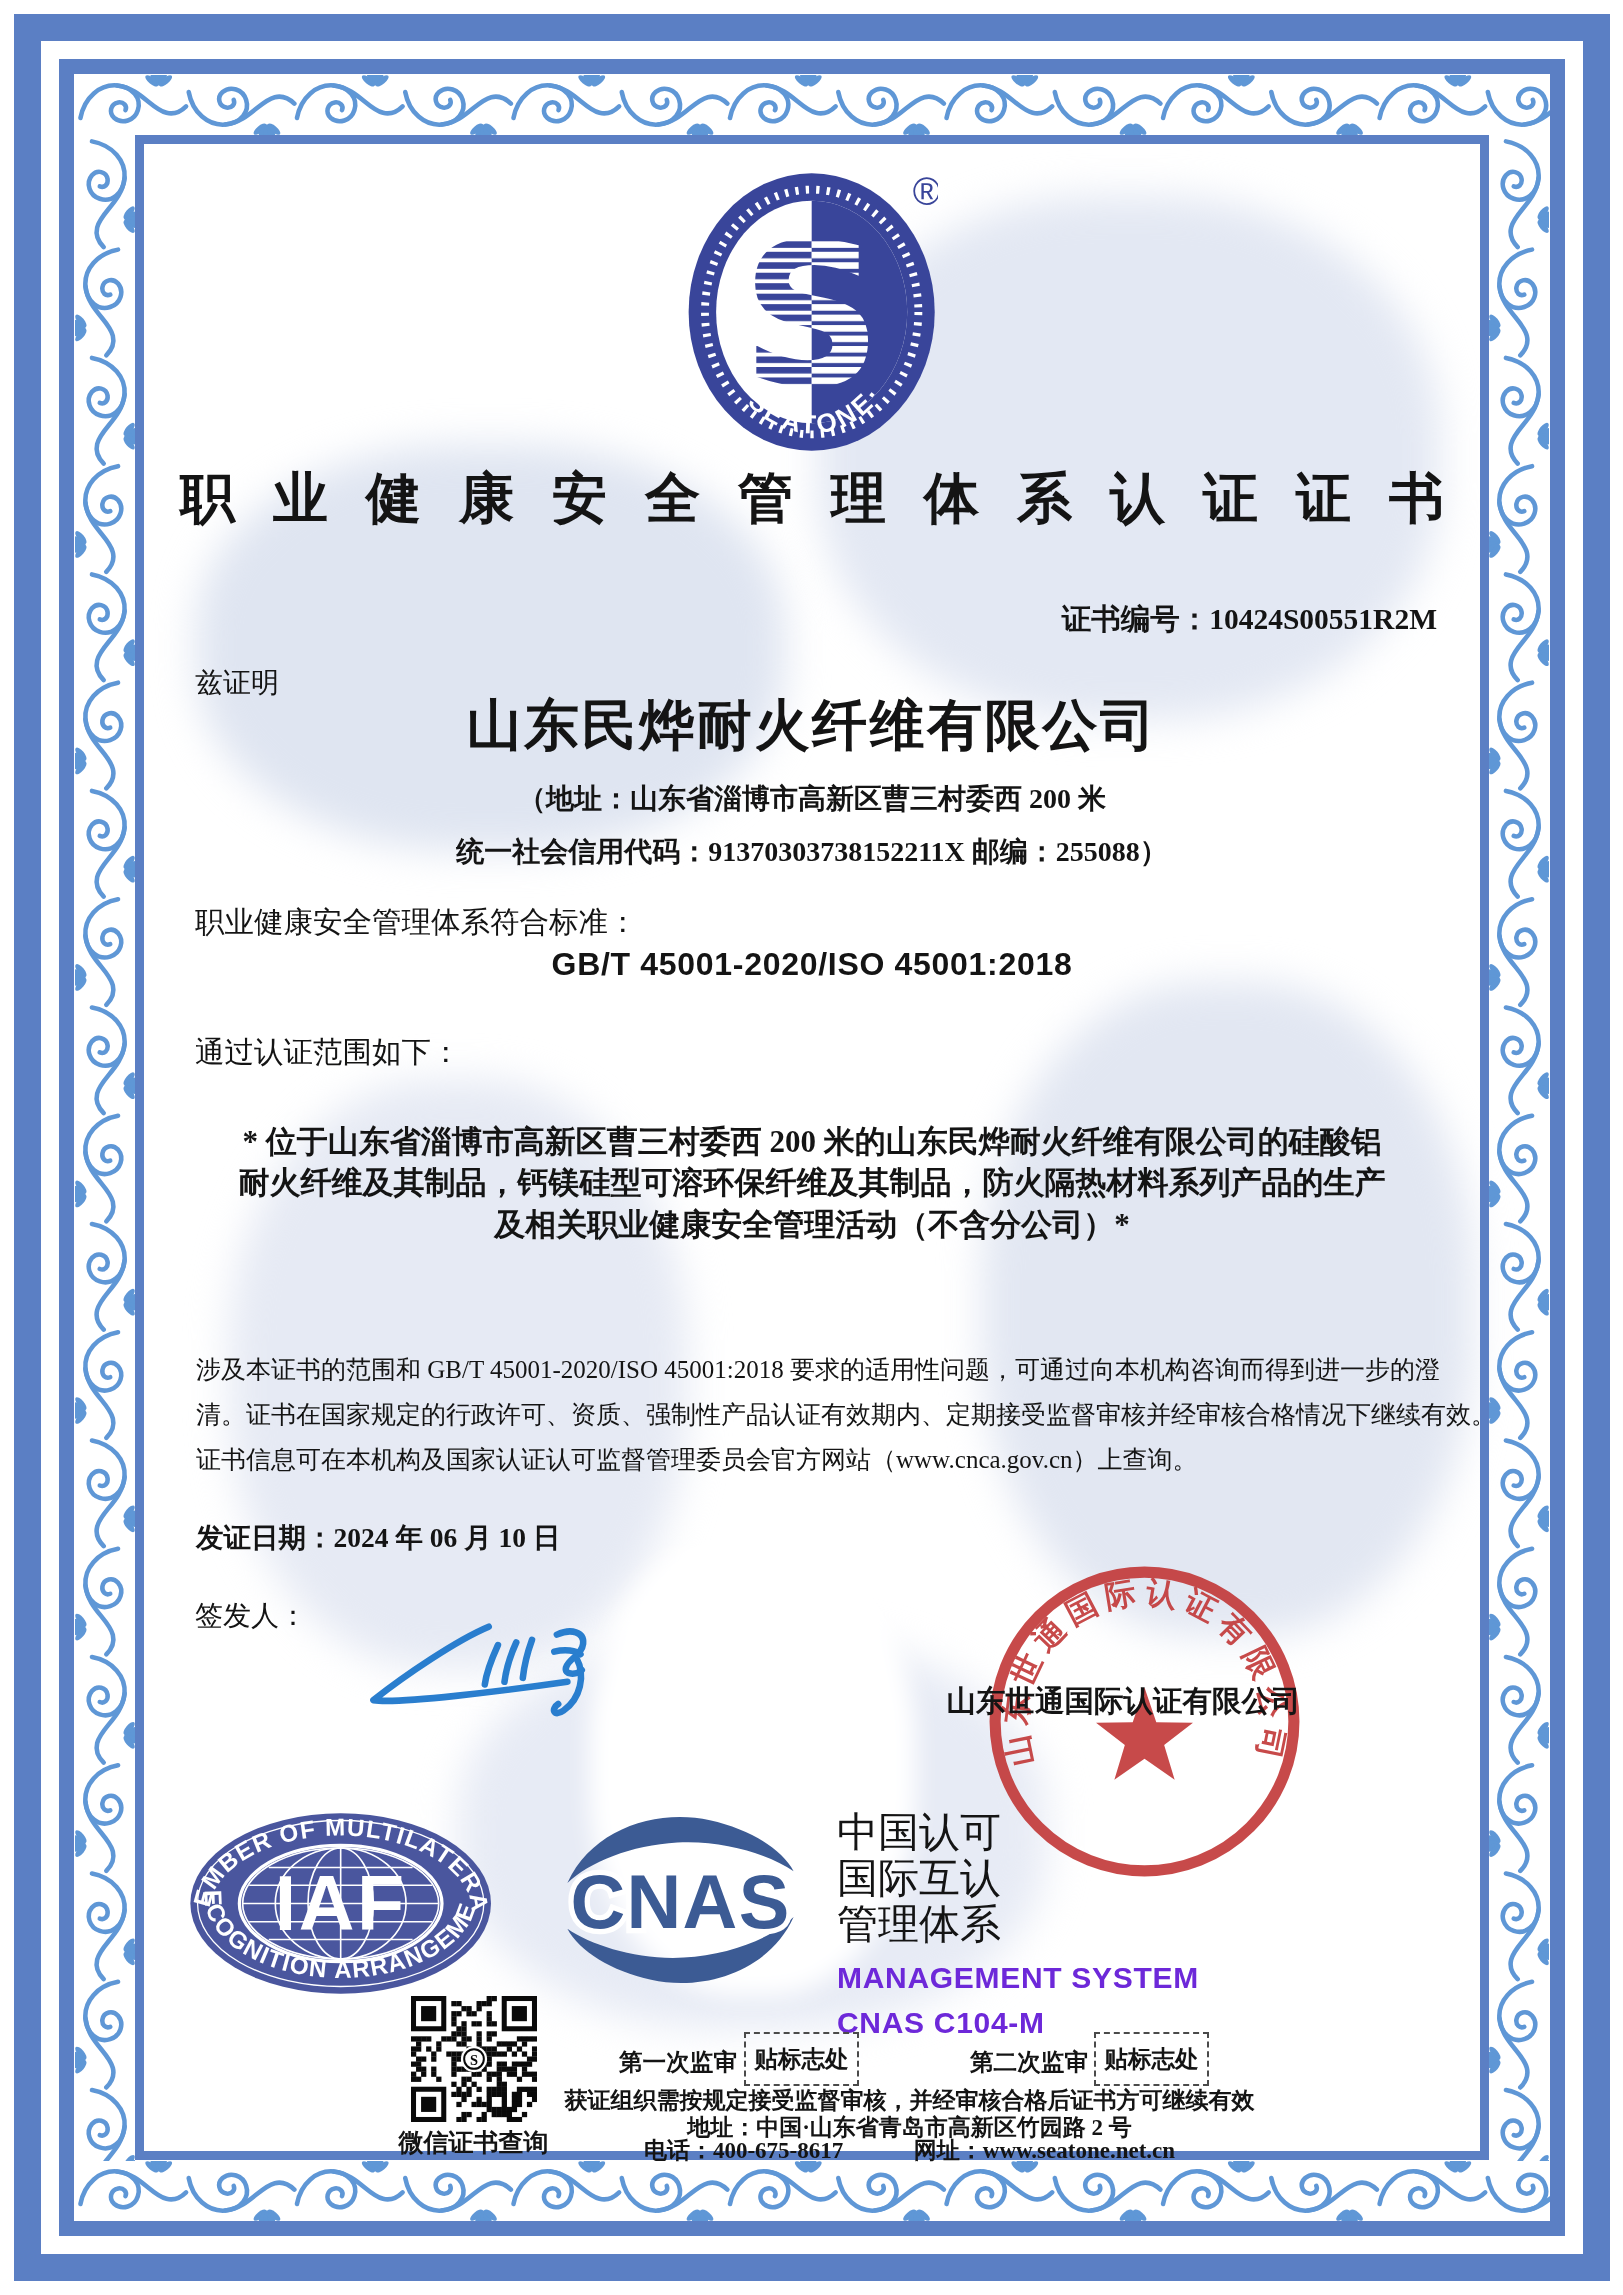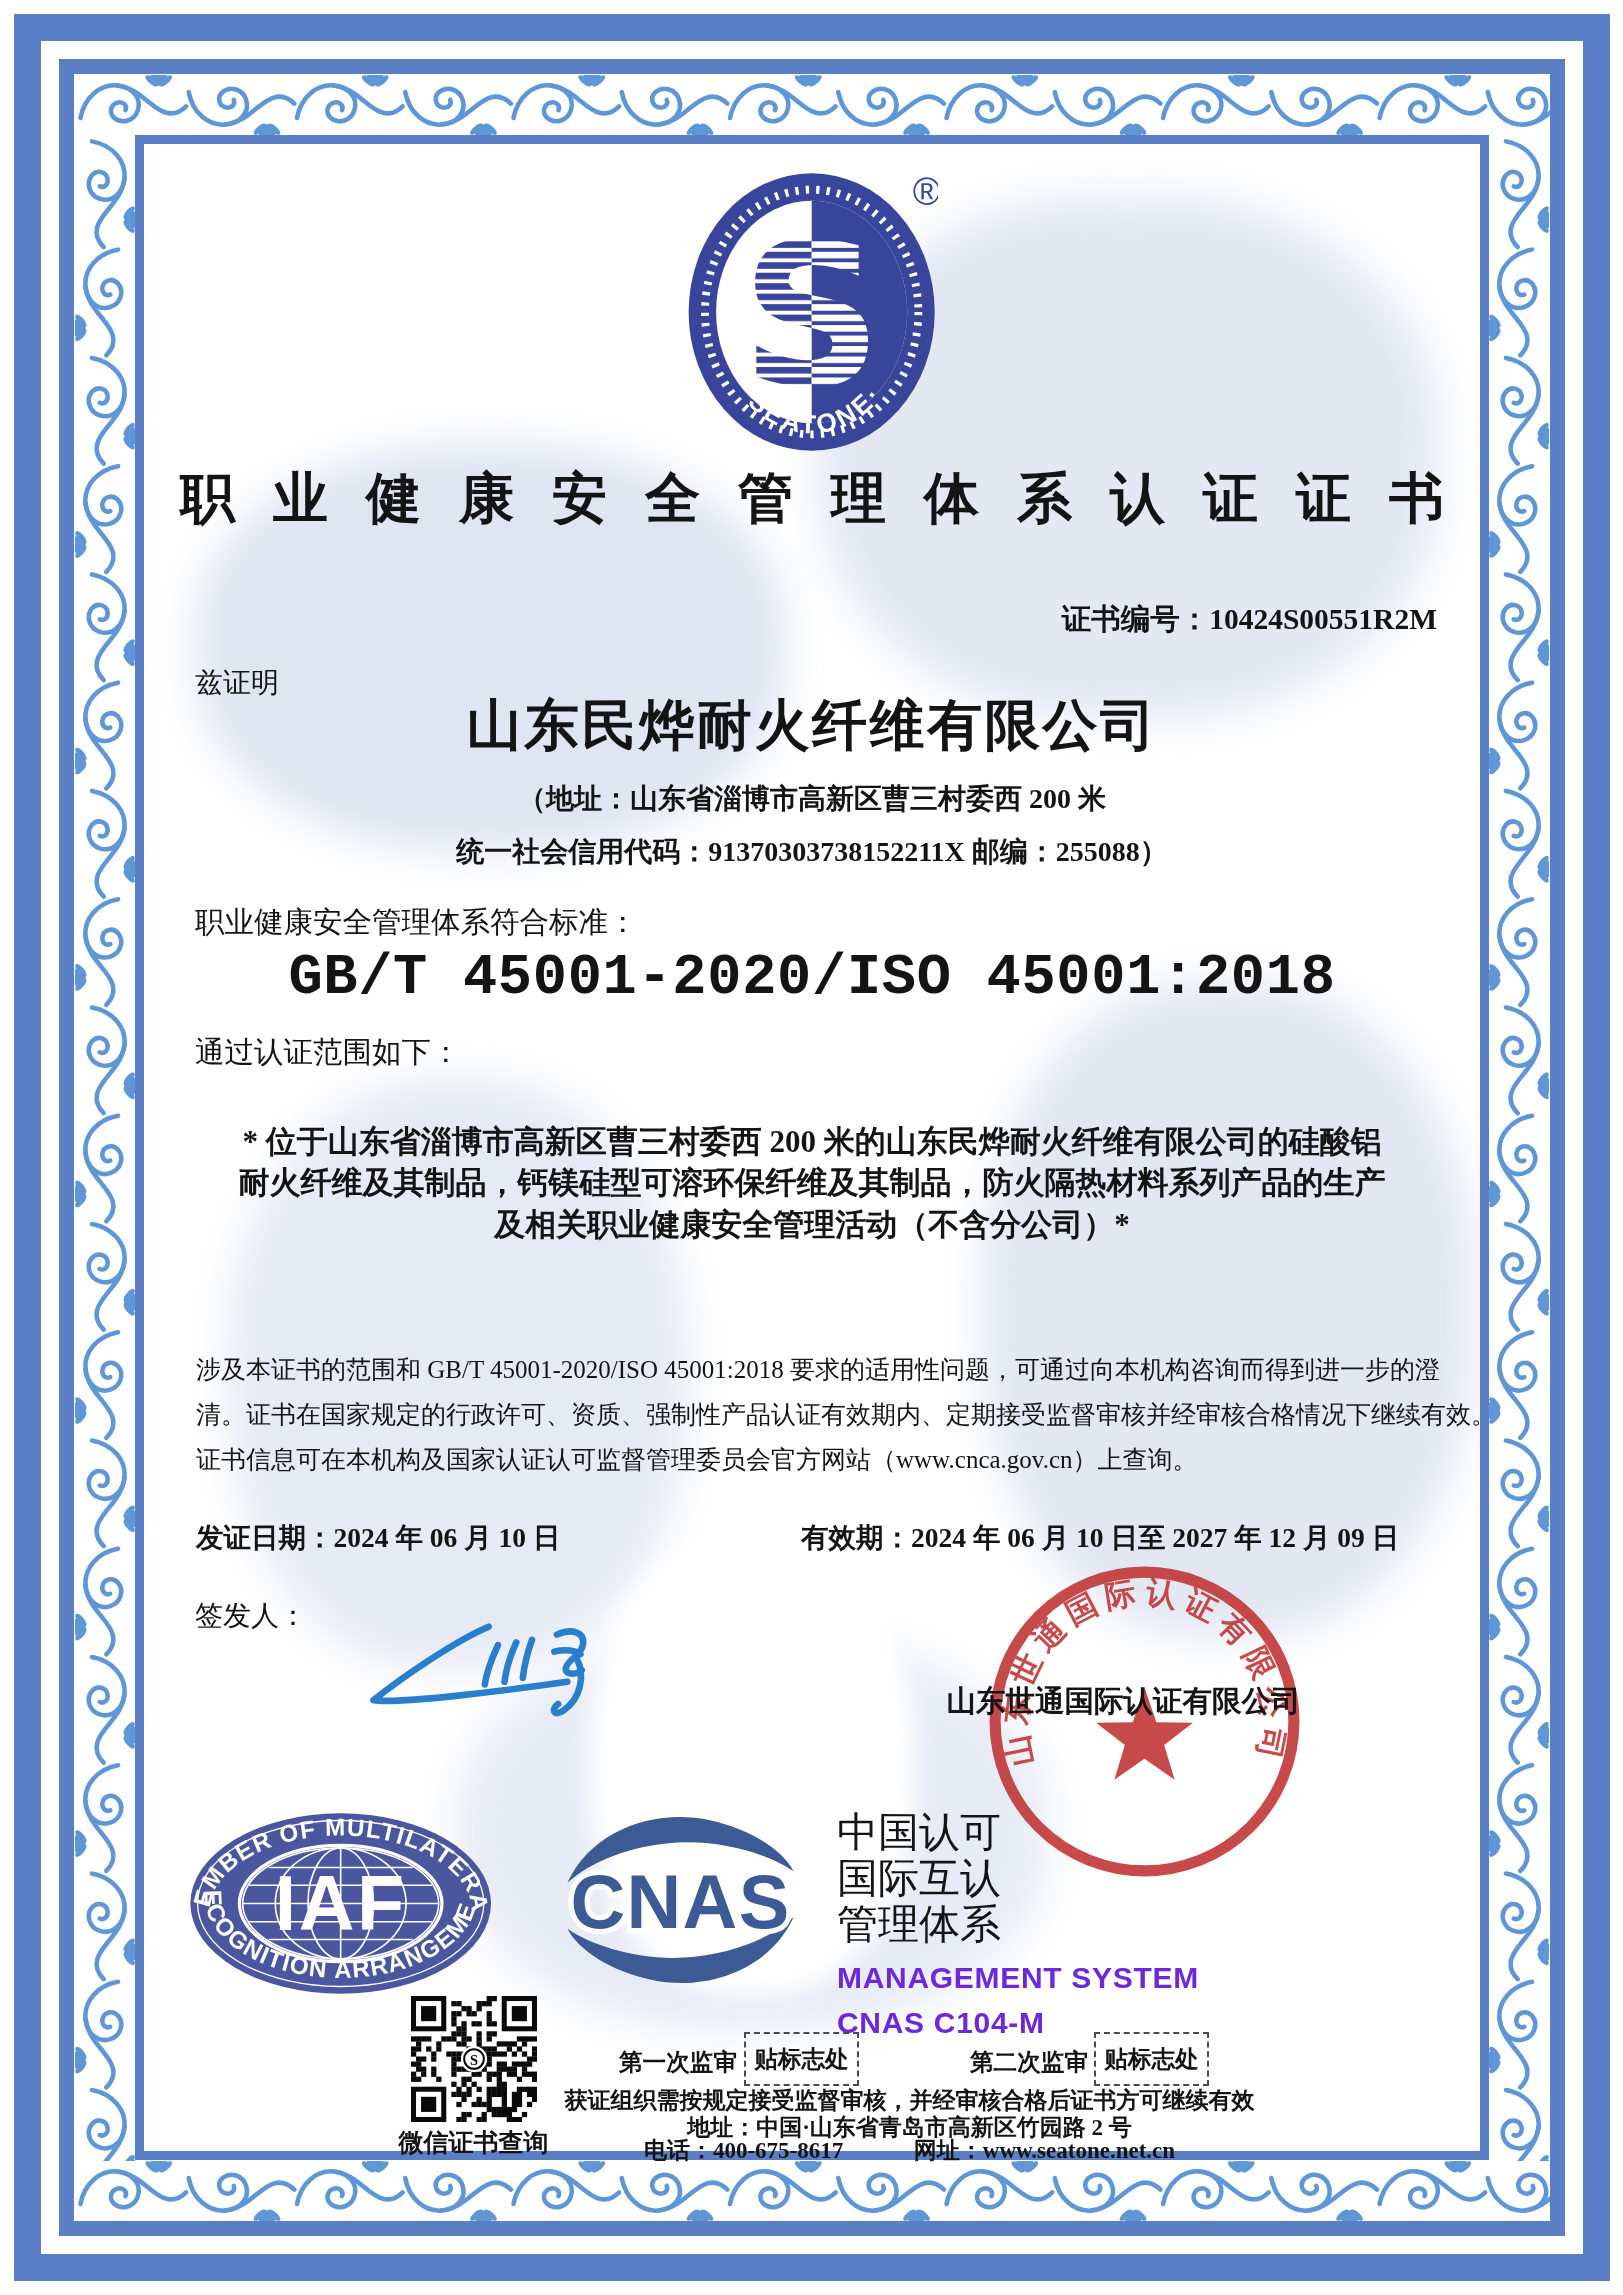--- a/index.html
+++ b/index.html
@@ -21,21 +21,21 @@
   
   .wm{position:absolute;border-radius:45%;filter:blur(19.6px);}
   
   .title{top:462px;font-size:55px;font-weight:bold;letter-spacing:38px;text-indent:38px;}
   .certno{top:600px;right:187px;font-size:29.5px;font-weight:bold;margin-left:36px;}
   .intro{left:195px;top:664px;font-size:28px;}
   .company{top:689px;font-size:55px;font-weight:bold;letter-spacing:2.6px;}
   .addr1{top:780px;font-size:28px;font-weight:bold;}
   .addr2{top:833px;font-size:28px;font-weight:bold;}
   .lbl{left:195px;font-size:29.5px;}
-  .stdval{top:946px;font-size:57px;font-weight:bold;font-family:Liberation Mono, monospace;letter-spacing:0.7px;}
+  .stdval{top:946px;font-size:32px;font-weight:bold;font-family:Liberation Sans, sans-serif;letter-spacing:0.7px;}
   .scopeline{font-size:31px;font-weight:bold;line-height:42px;}
   .legal{left:196px;top:1347px;width:1244px;font-size:25px;line-height:45px;}
   .dates{top:1520px;font-size:27.5px;font-weight:600;}
   .signer{left:195px;top:1597px;font-size:28px;}
   .issuer{left:914px;top:1682px;width:419px;text-align:center;font-size:29.5px;font-weight:600;z-index:5;}
   .cnlines{left:837px;top:1809px;font-size:41px;line-height:46px;}
   .enline{left:837px;font-family:"Liberation Sans","DejaVu Sans",sans-serif;font-weight:bold;font-size:30px;color:#6d28d9;letter-spacing:0.7px;}
   .auditlabel{top:2046px;font-size:23.6px;font-weight:600;}
   .auditbox{top:2032px;width:111px;height:50px;border:2px dashed #4a4a4a;display:flex;align-items:center;justify-content:center;font-size:23.6px;font-weight:600;}
   .footline{left:484px;width:851px;text-align:center;font-size:23px;font-weight:600;}
@@ -203,23 +203,20 @@
   <div class="abs center scopeline nowrap" style="top:1162px">耐火纤维及其制品，钙镁硅型可溶环保纤维及其制品，防火隔热材料系列产品的生产</div>
 
   <div class="legal abs">
     <div class="nowrap">涉及本证书的范围和 GB/T 45001-2020/ISO 45001:2018 要求的适用性问题，可通过向本机构咨询而得到进一步的澄</div>
     <div class="nowrap">清。证书在国家规定的行政许可、资质、强制性产品认证有效期内、定期接受监督审核并经审核合格情况下继续有效。</div>
     <div class="nowrap">证书信息可在本机构及国家认证认可监督管理委员会官方网站（www.cnca.gov.cn）上查询。</div>
   </div>
 
   <div class="abs dates nowrap" style="left:196px">
     <span>发证日期：</span><span>2024 年 06 月 10 日</span>
-  </div>
-  <div class="abs dates nowrap" style="left:801px">
-    <span>有效期：</span><span>2024 年 06 月 10 日至 2027 年 12 月 09 日</span>
   </div>
 
   <div class="abs signer nowrap">签发人：</div>
 
   <svg class="abs" style="left:359px;top:1611px" width="249" height="118" viewBox="0 0 380 180">
     <g fill="none" stroke="#1f78cc" stroke-width="10" stroke-linecap="round" stroke-linejoin="round" opacity="0.95">
       <path d="M198,24 C150,44 70,98 22,136 C60,142 220,122 318,108"></path>
       <path d="M212,52 C202,74 194,96 192,112"></path>
       <path d="M240,48 C230,70 224,92 222,108"></path>
       <path d="M264,44 C256,66 252,84 250,102"></path>

